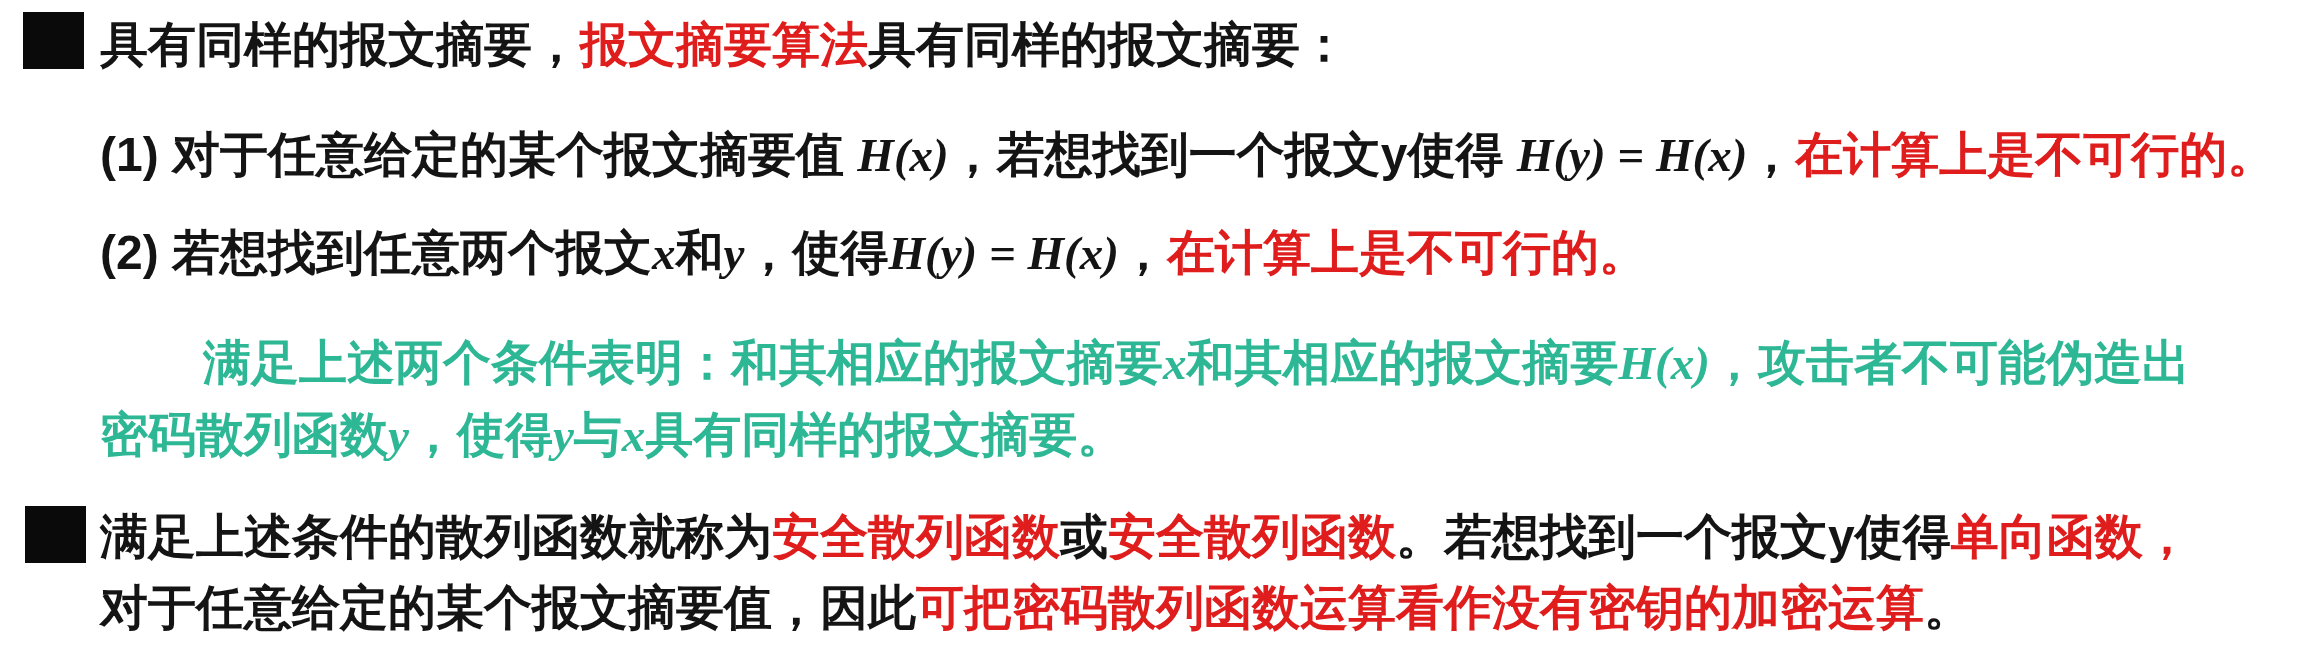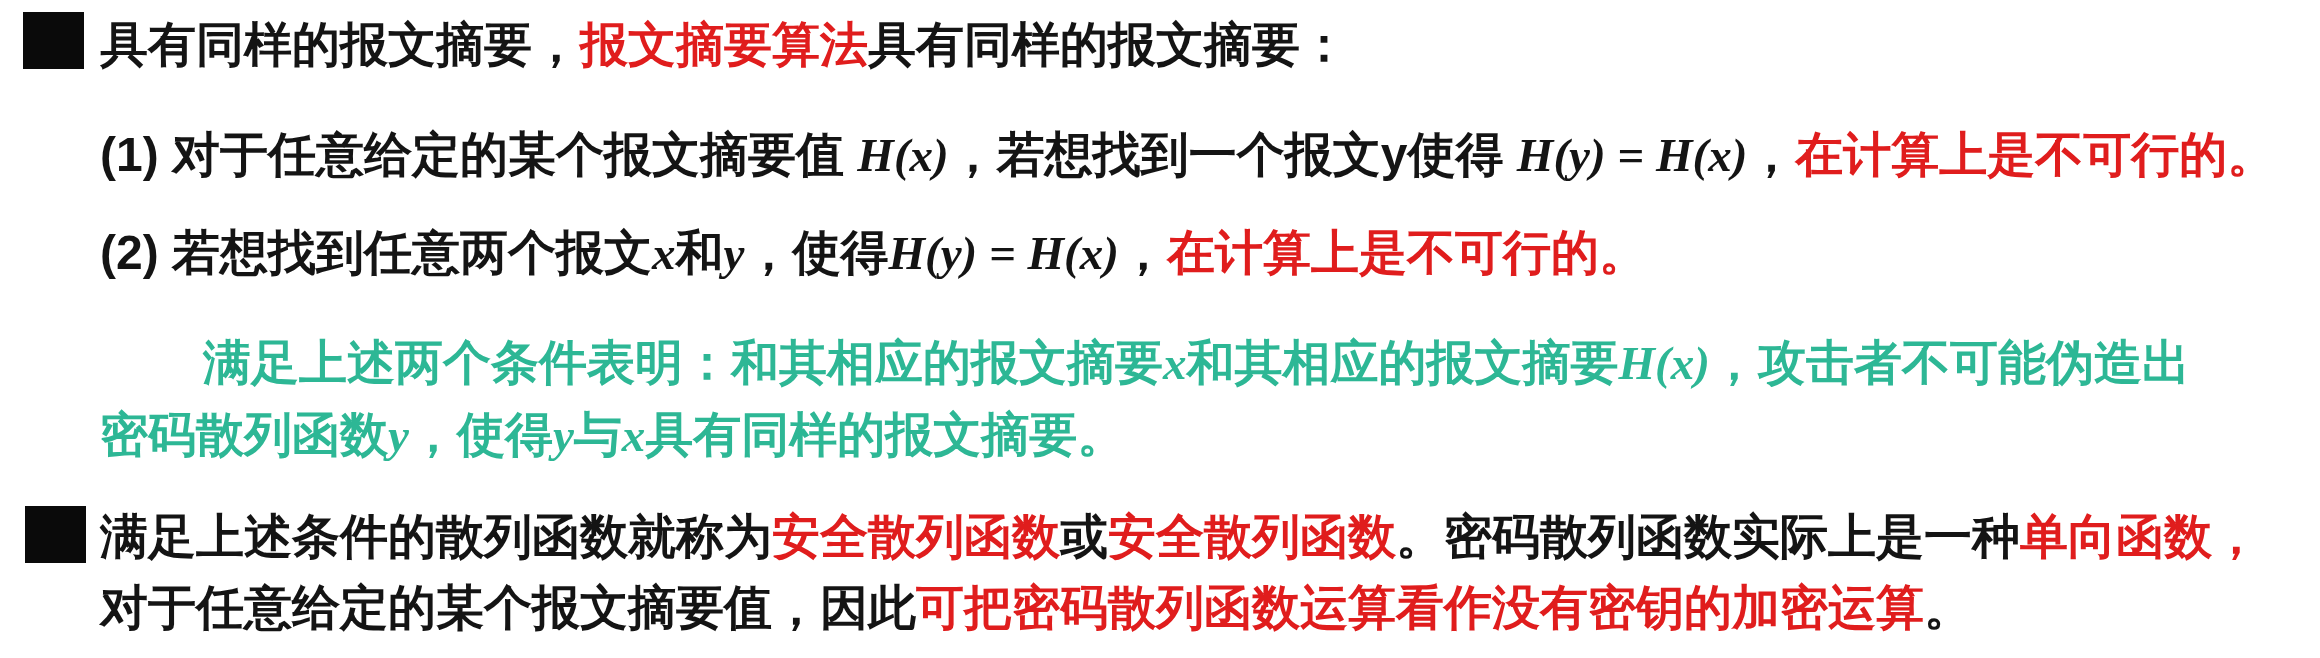--- a/index.html
+++ b/index.html
@@ -68,17 +68,17 @@
     <span>(2) 若想找到任意两个报文</span><span class="math">x</span><span>和</span><span class="math">y</span><span>，使得</span><span class="math">H(y) = H(x)</span><span>，</span><span class="t-red">在计算上是不可行的。</span>
   </div>
 
   <div id="note" class="para">
     <span class="line line1"><span>满足上述两个条件表明：和其相应的报文摘要</span><span class="math">x</span><span>和其相应的报文摘要</span><span class="math">H(x)</span><span>，攻击者不可能伪造出</span></span>
     <span class="line line2"><span>密码散列函数</span><span class="math">y</span><span>，使得</span><span class="math">y</span><span>与</span><span class="math">x</span><span>具有同样的报文摘要。</span></span>
   </div>
 
   <div id="bullet2" class="bullet-square"></div>
   <div id="p2" class="para">
-    <span class="line"><span>满足上述条件的散列函数就称为</span><span class="t-red">安全散列函数</span><span>或</span><span class="t-red">安全散列函数</span><span>。密码散列函数实际上是一种</span><span class="t-red">单向函数，</span></span>
+    <span class="line"><span>满足上述条件的散列函数就称为</span><span class="t-red">安全散列函数</span><span>或</span><span class="t-red">安全散列函数</span><span>。若想找到一个报文y使得</span><span class="t-red">单向函数，</span></span>
     <span class="line"><span>对于任意给定的某个报文摘要值，因此</span><span class="t-red">可把密码散列函数运算看作没有密钥的加密运算</span><span>。</span></span>
   </div>
 
 </div>
 
 </body></html>

